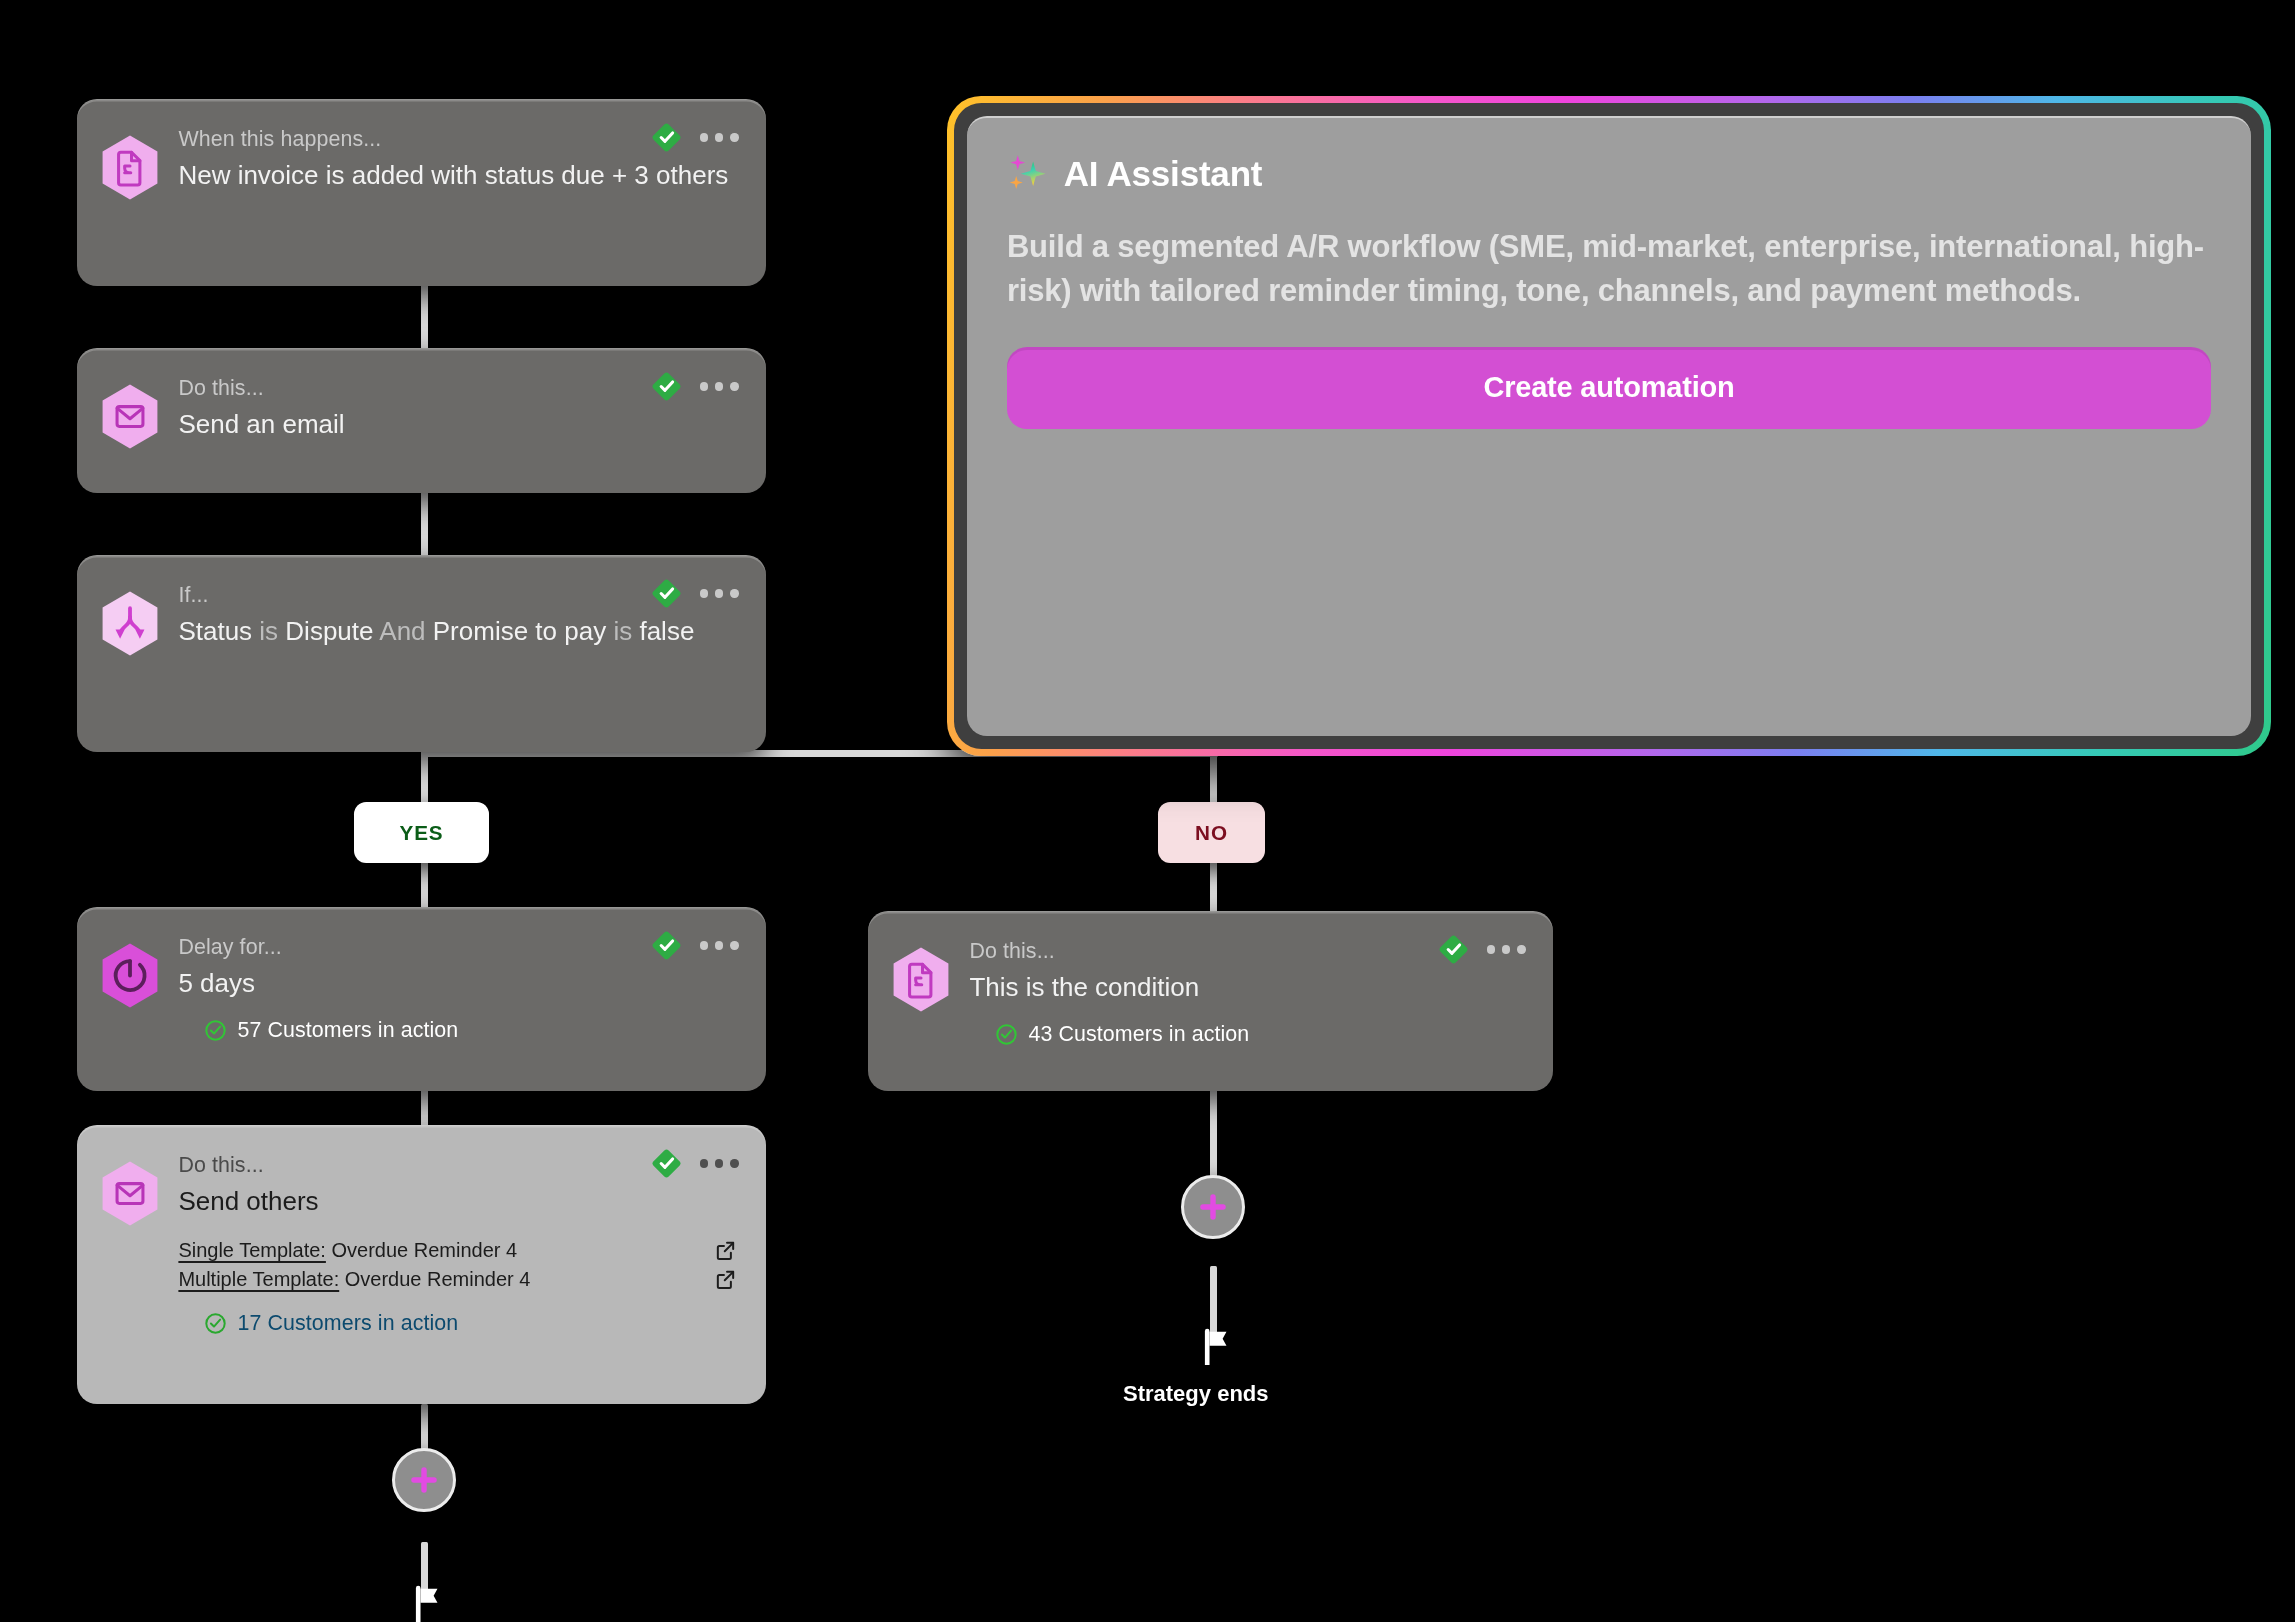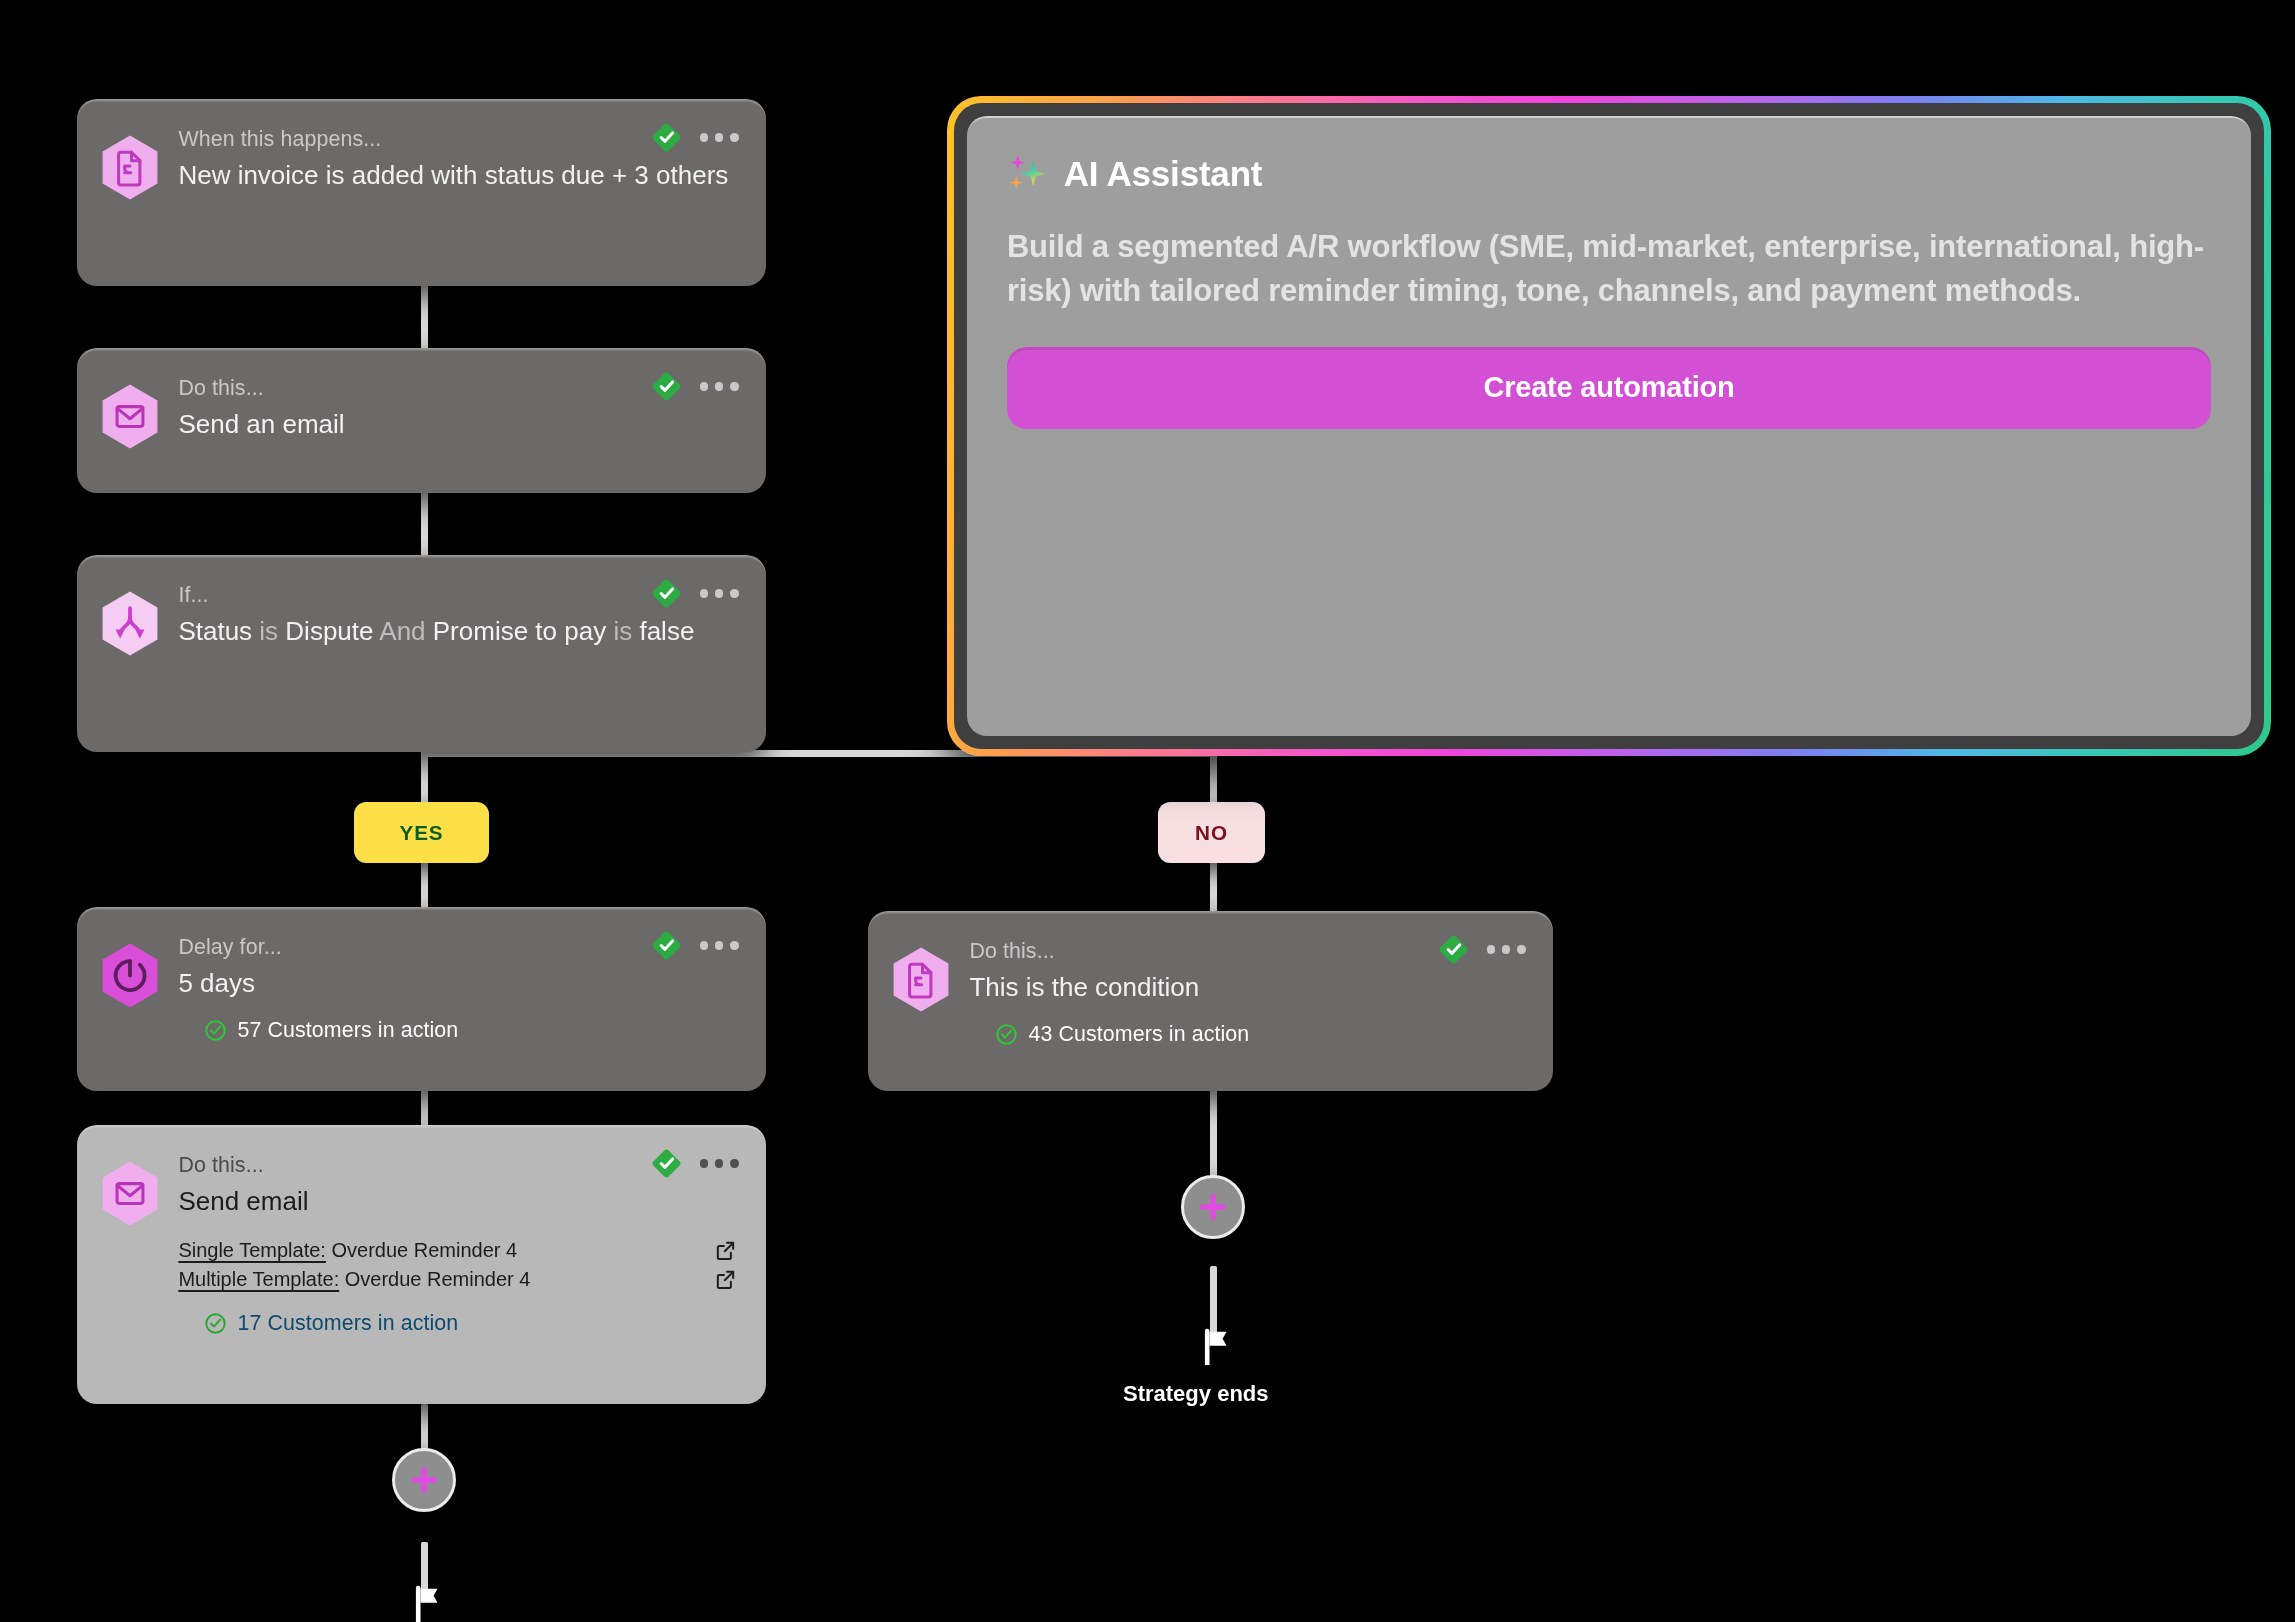--- a/index.html
+++ b/index.html
@@ -162,21 +162,21 @@
     border-radius: 12.2px;
     font-size: 20.7px;
     font-weight: 700;
     letter-spacing: 0.9px;
     display: flex;
     align-items: center;
     justify-content: center;
     box-shadow: 0 7.7px 20px rgba(0,0,0,0.7);
     z-index: 5;
   }
-  .pill.yes { background: #fde047; color: #0b5d18; }
+  .pill.yes { background: #ffffff; color: #0b5d18; }
   .pill.no  { background: #f7dfe2; color: #7c0e20; }
 
   
   .plus-node {
     position: absolute;
     width: 64px; height: 64px;
     border-radius: 50%;
     background: #8e8e8e;
     border: 3.1px solid #ececec;
     box-shadow: 0 7.7px 20px rgba(0,0,0,0.8);
@@ -432,21 +432,21 @@
       <svg viewBox="0 0 78 88">
         <polygon points="39,2 75,23 75,65 39,86 3,65 3,23" fill="#f0aeee"></polygon>
         <g fill="none" stroke="#b834b8" stroke-width="4" stroke-linejoin="round" stroke-linecap="round">
           <rect x="22" y="31" width="34" height="26" rx="3"></rect>
           <path d="M22 33 l17 14 l17 -14"></path>
         </g>
       </svg>
     </div>
     <div class="card-body">
       <div class="card-kicker">Do this...</div>
-      <div class="card-title">Send email</div>
+      <div class="card-title">Send others</div>
 
       <div class="tpl-list">
         <div class="tpl-row">
           <span class="tpl-text"><u>Single Template:</u> <span>Overdue Reminder 4</span></span>
           <span class="ext-icon">
             <svg viewBox="0 0 30 30">
               <path d="M17 5 h8 v8" fill="none" stroke="#1c1c1c" stroke-width="2.6" stroke-linecap="round" stroke-linejoin="round"></path>
               <path d="M25 5 L14 16" fill="none" stroke="#1c1c1c" stroke-width="2.6" stroke-linecap="round"></path>
               <path d="M22 18 v6 a2 2 0 0 1 -2 2 H7 a2 2 0 0 1 -2 -2 V11 a2 2 0 0 1 2 -2 h6" fill="none" stroke="#1c1c1c" stroke-width="2.6" stroke-linecap="round" stroke-linejoin="round"></path>
             </svg>

